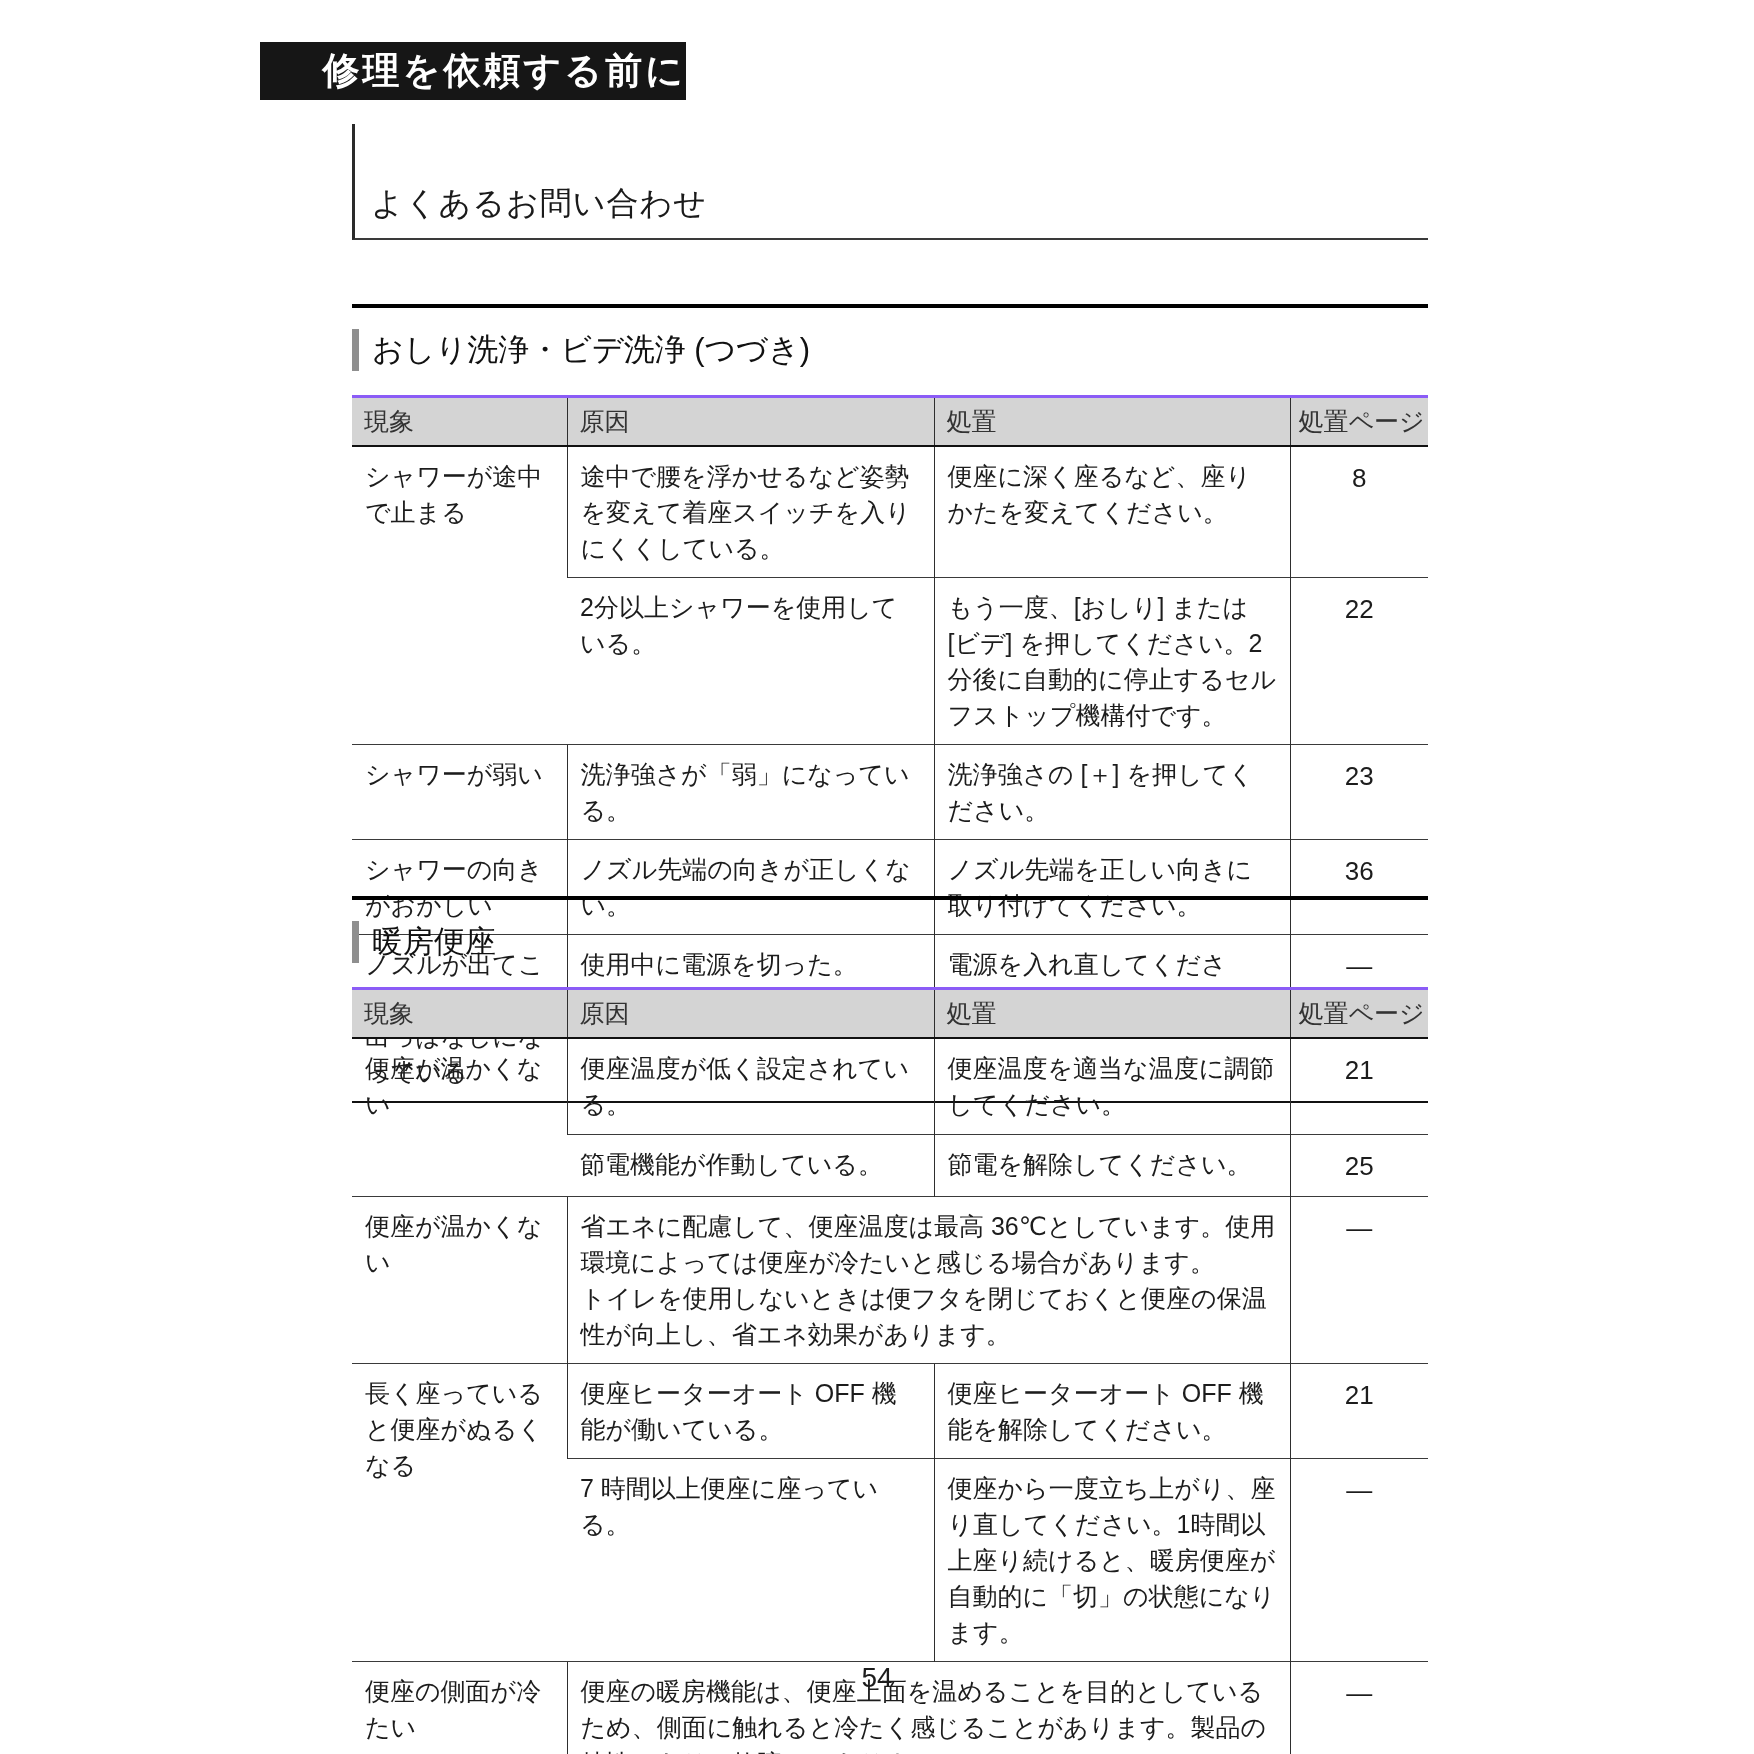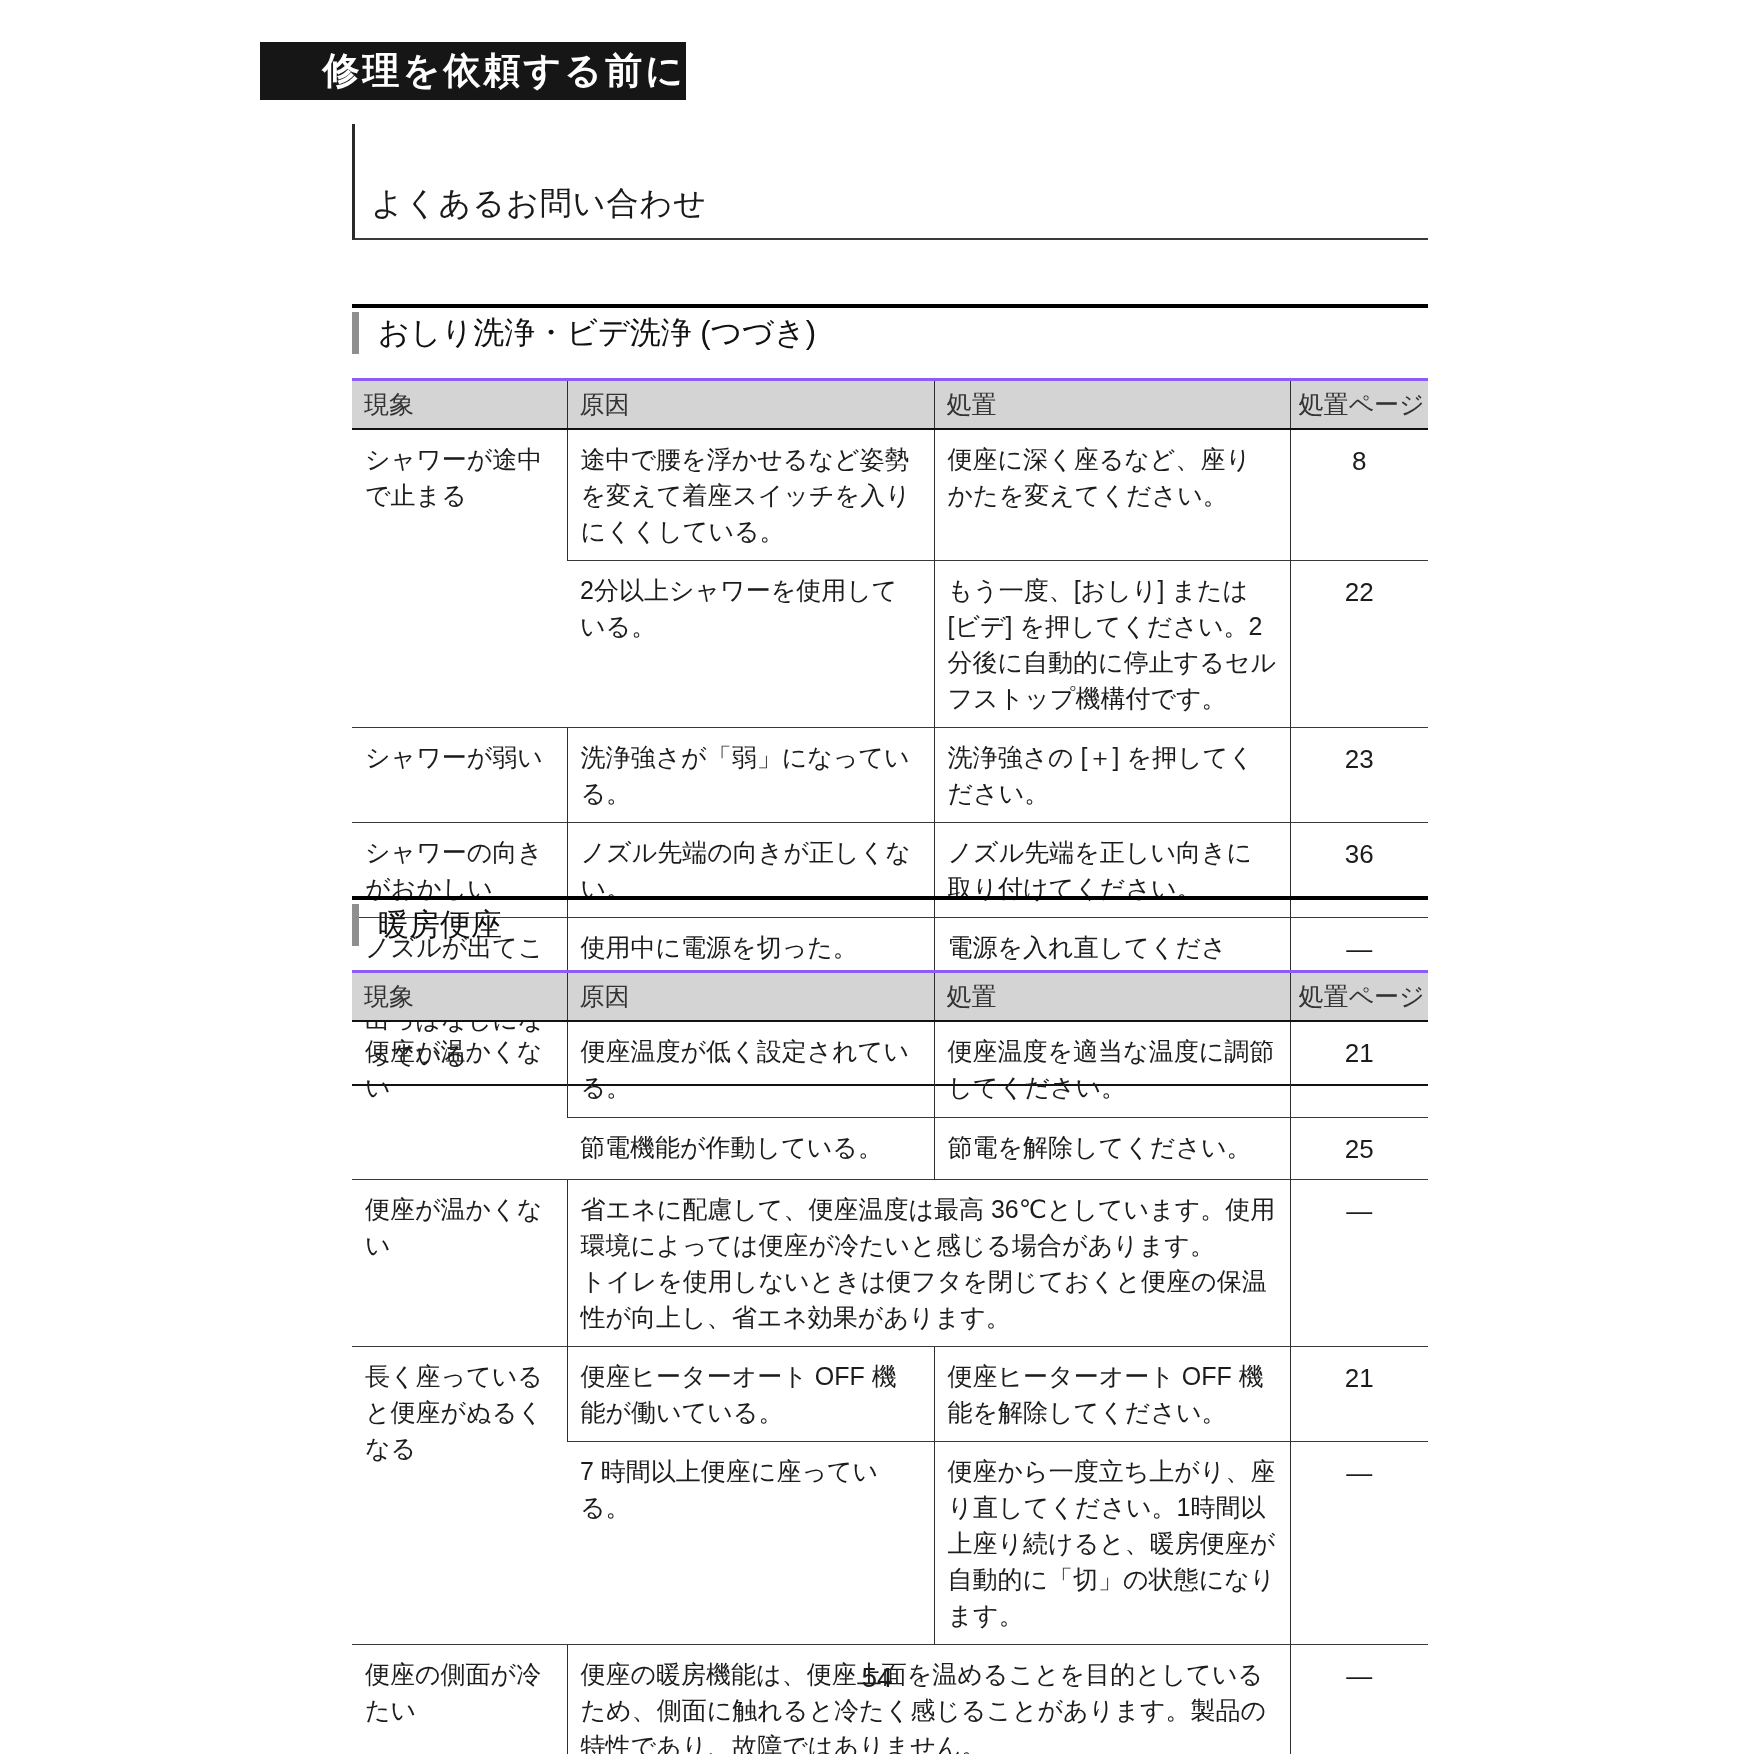--- a/index.html
+++ b/index.html
@@ -30,22 +30,22 @@
     padding:0 0 12px 16px;
   }
   .page-title { font-size:32px; font-weight:400; color:#1a1a1a; letter-spacing:1px; }
 
   
   .section { position:absolute; left:352px; width:1076px; }
   .section-1 { top:304px; }
   .section-2 { top:896px; }
   .section-heading {
     border-top:4px solid #000000;
-    padding-top:4px;
-    display:flex; align-items:flex-end; gap:19px;
+    padding-top:21px;
+    display:flex; align-items:flex-end; gap:13px;
     margin-bottom:24px;
   }
   .heading-bar { width:7px; height:42px; background:#8f8f8f; flex:0 0 auto; }
   .heading-text { font-size:31px; font-weight:500; color:#111111; }
 
   
   table { width:100%; border-collapse:collapse; table-layout:fixed; }
   col.c-symptom { width:215px; }
   col.c-cause   { width:367px; }
   col.c-action  { width:356px; }

